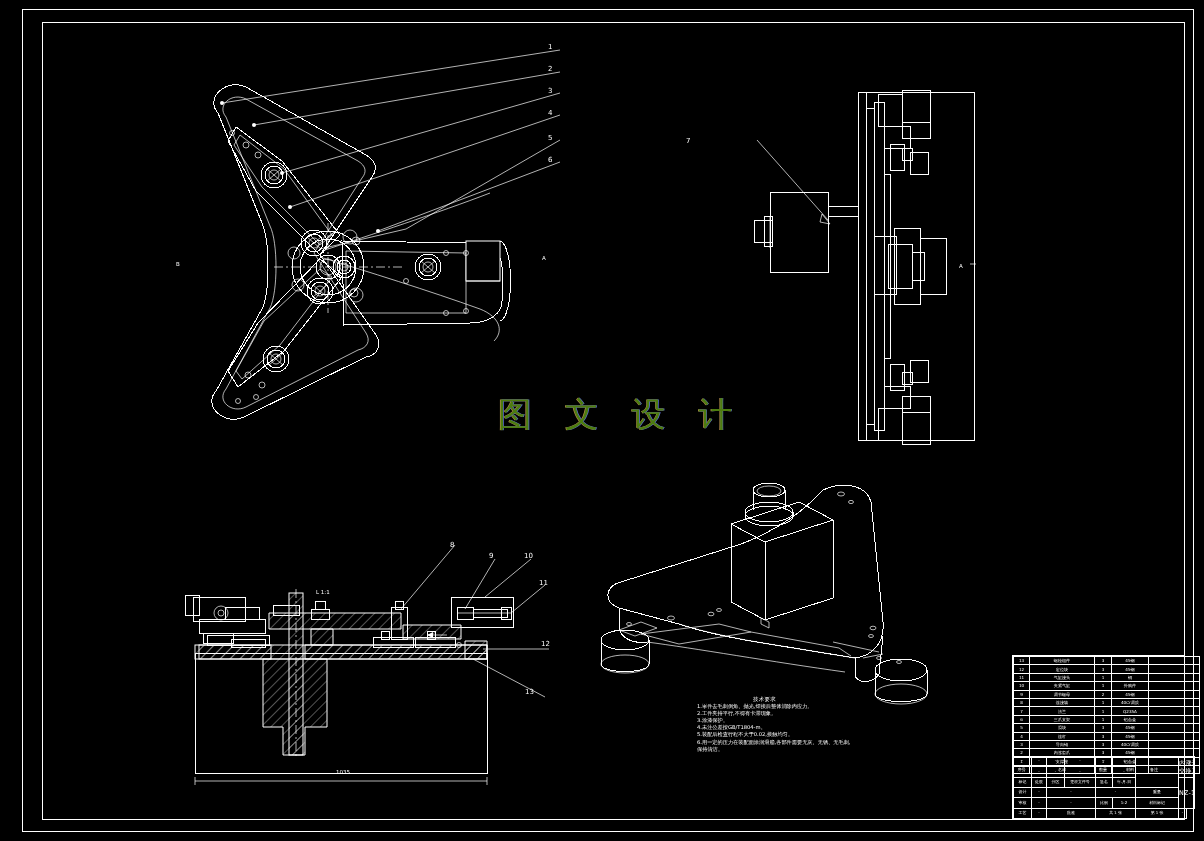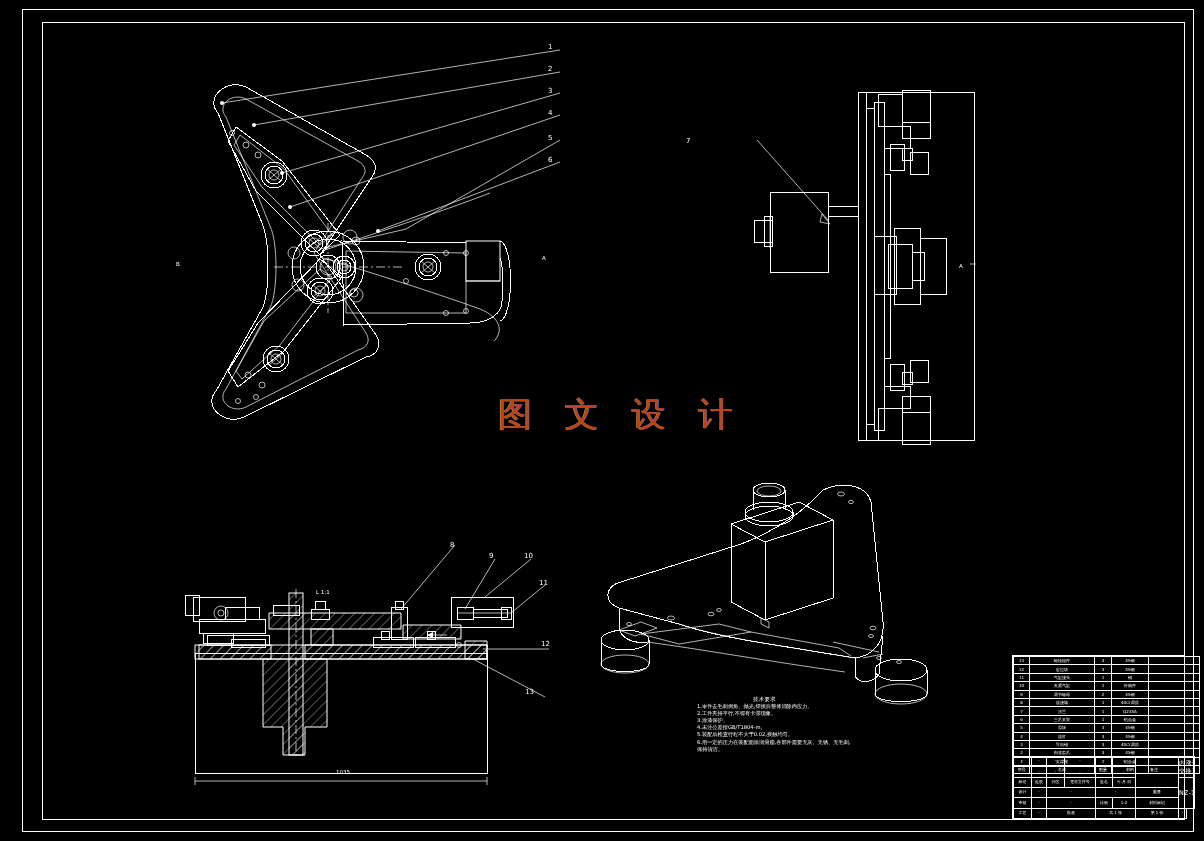--- a/index.html
+++ b/index.html
@@ -21,21 +21,21 @@
   .ln-c{stroke:#ffffff;stroke-width:0.7;fill:none;stroke-dasharray:9 3 2 3;}
   .fillblk{fill:#000;stroke:#ffffff;stroke-width:1;}
 
   
   .lbl{position:absolute;font-size:7px;line-height:7px;color:#fff;
        font-family:"DejaVu Sans",sans-serif;white-space:nowrap;}
   .lbl-sm{position:absolute;font-size:5.5px;line-height:6px;color:#fff;white-space:nowrap;}
 
   
   .watermark{position:absolute;left:498px;top:392px;font-size:34px;
-      letter-spacing:11px;color:#c2410c;
+      letter-spacing:11px;color:#4d7c0f;
       font-family:"DejaVu Sans","Liberation Serif",serif;
       text-shadow:0.7px 0 0 #5a6bd8, -0.7px 0 0 #b08a4a;}
 
   
   .notes{position:absolute;left:697px;top:696px;width:135px;}
   .notes .nh{font-size:5.4px;line-height:7.1px;text-align:center;color:#fff;
              letter-spacing:.4px;font-family:"DejaVu Sans",sans-serif;}
   .notes .nl{font-size:5.2px;line-height:7.1px;color:#fff;white-space:nowrap;
              font-family:"DejaVu Sans",sans-serif;}
 

